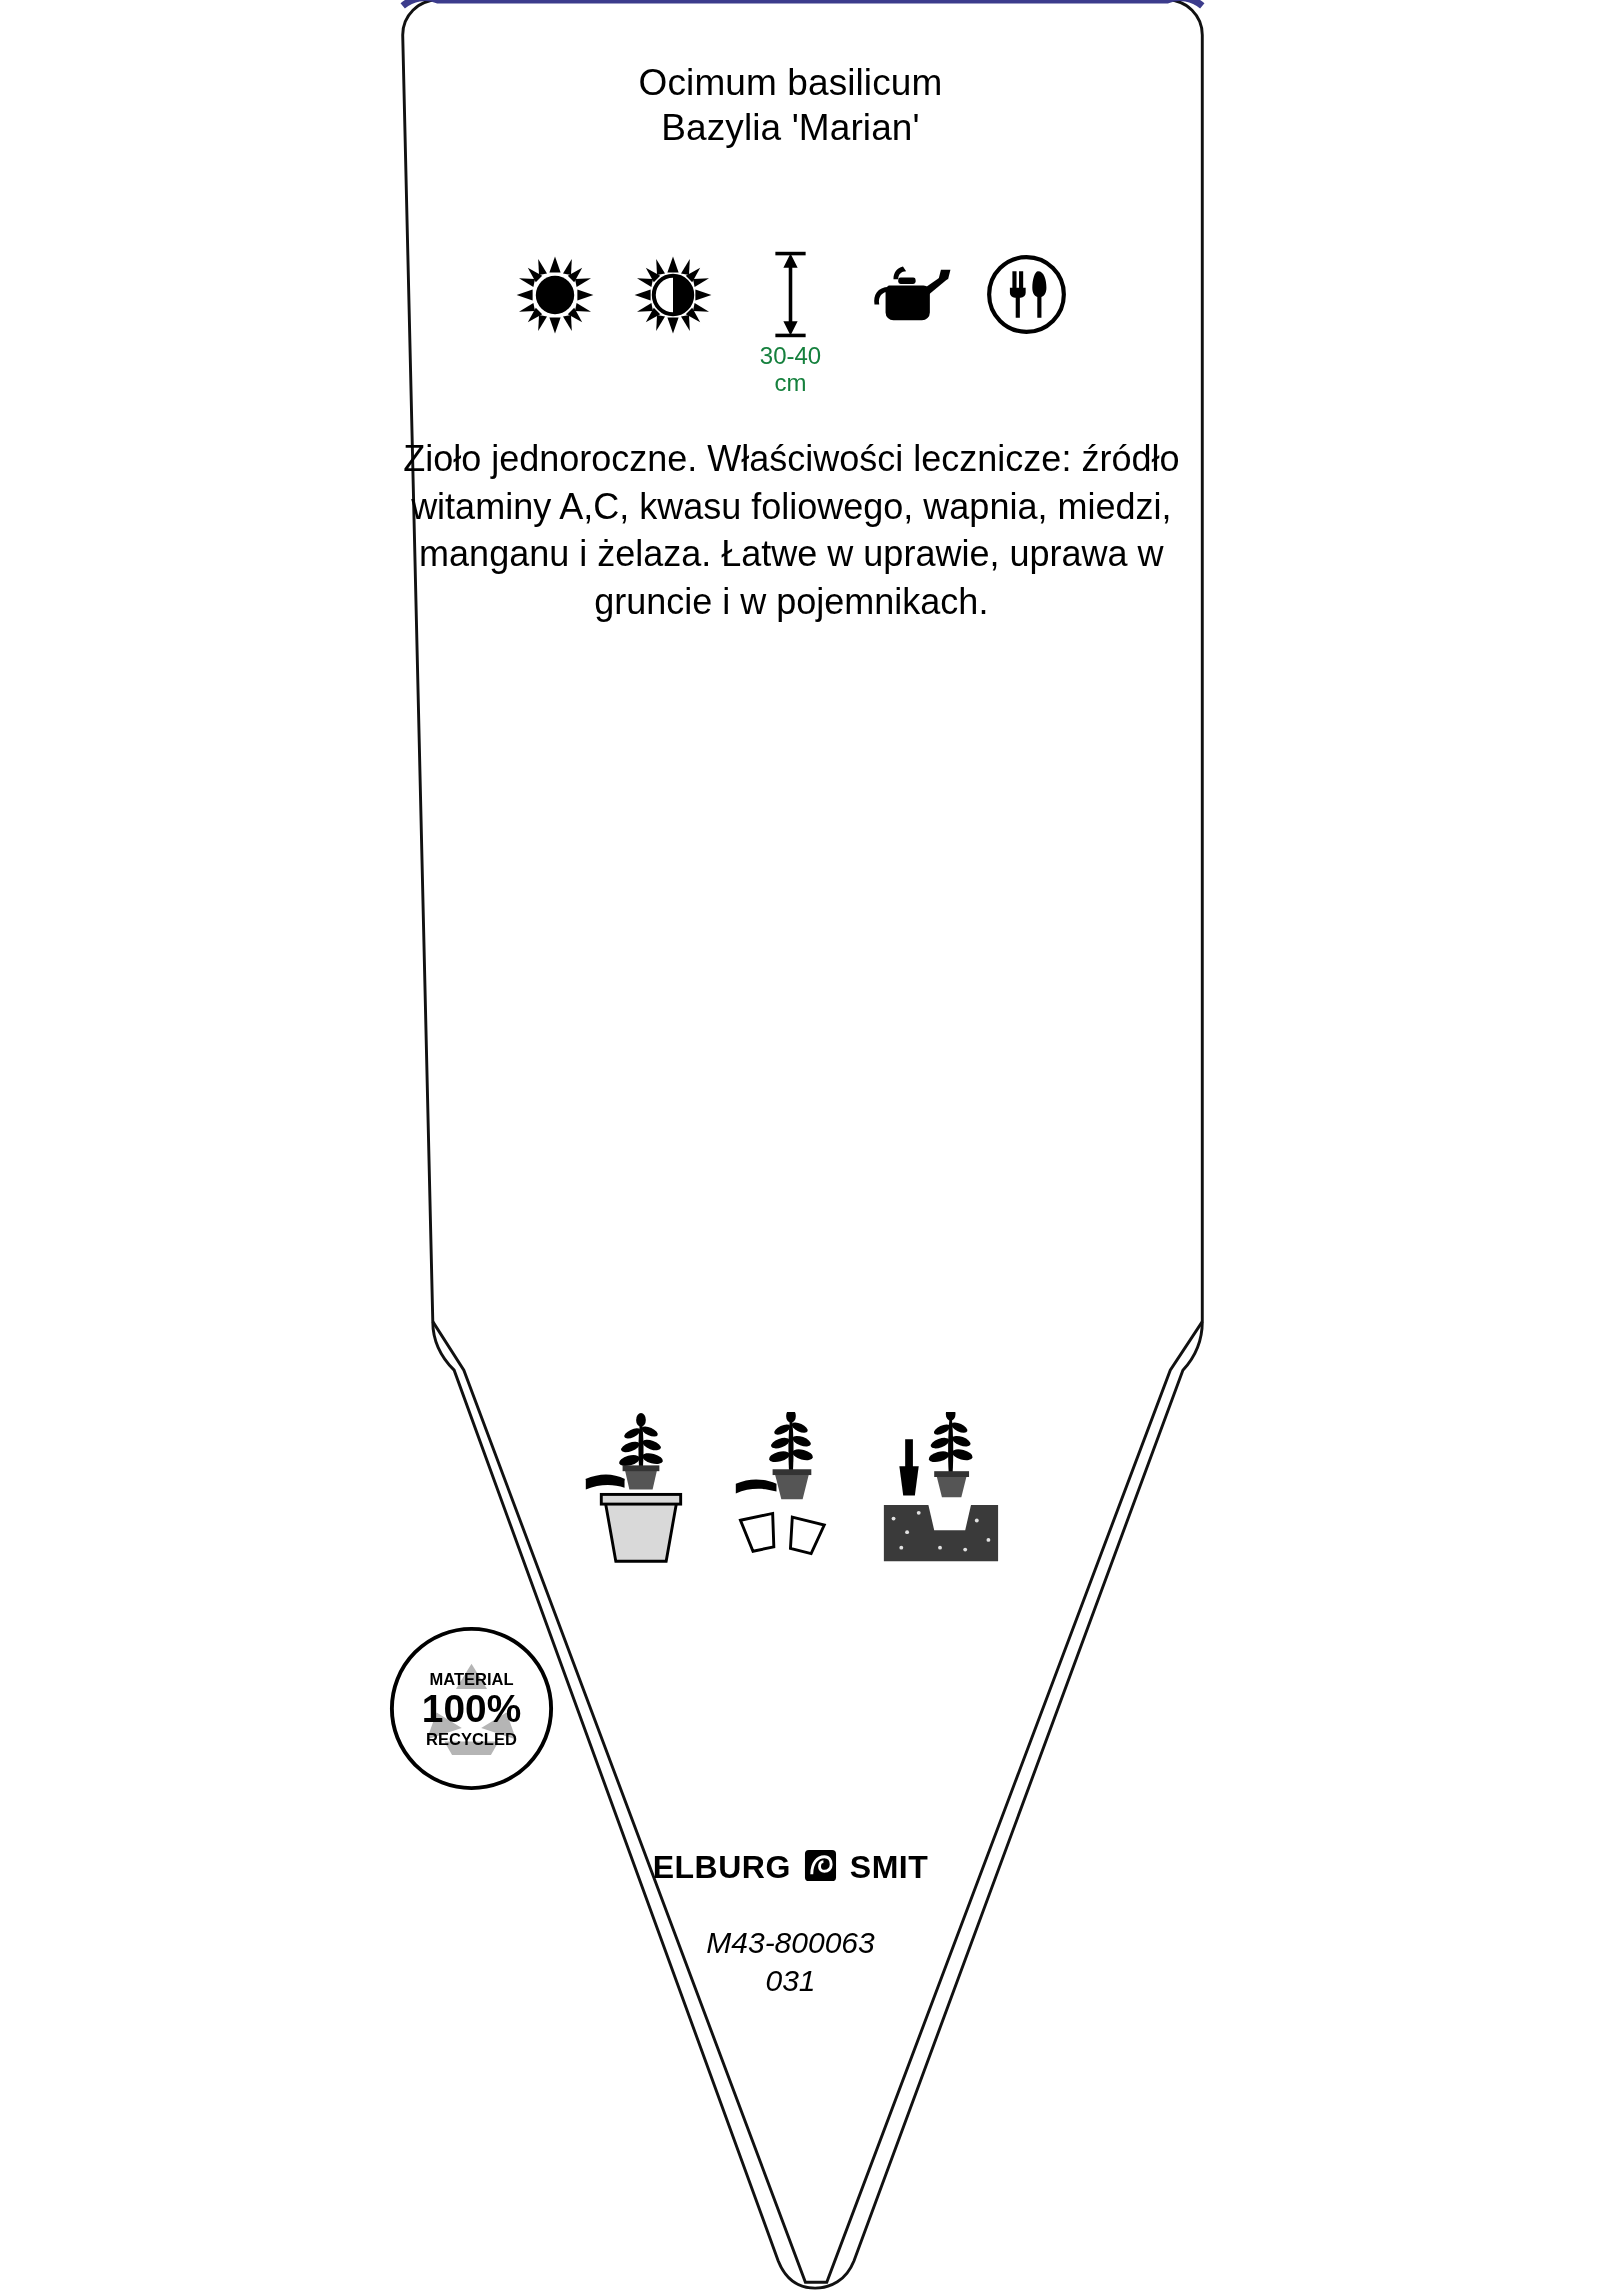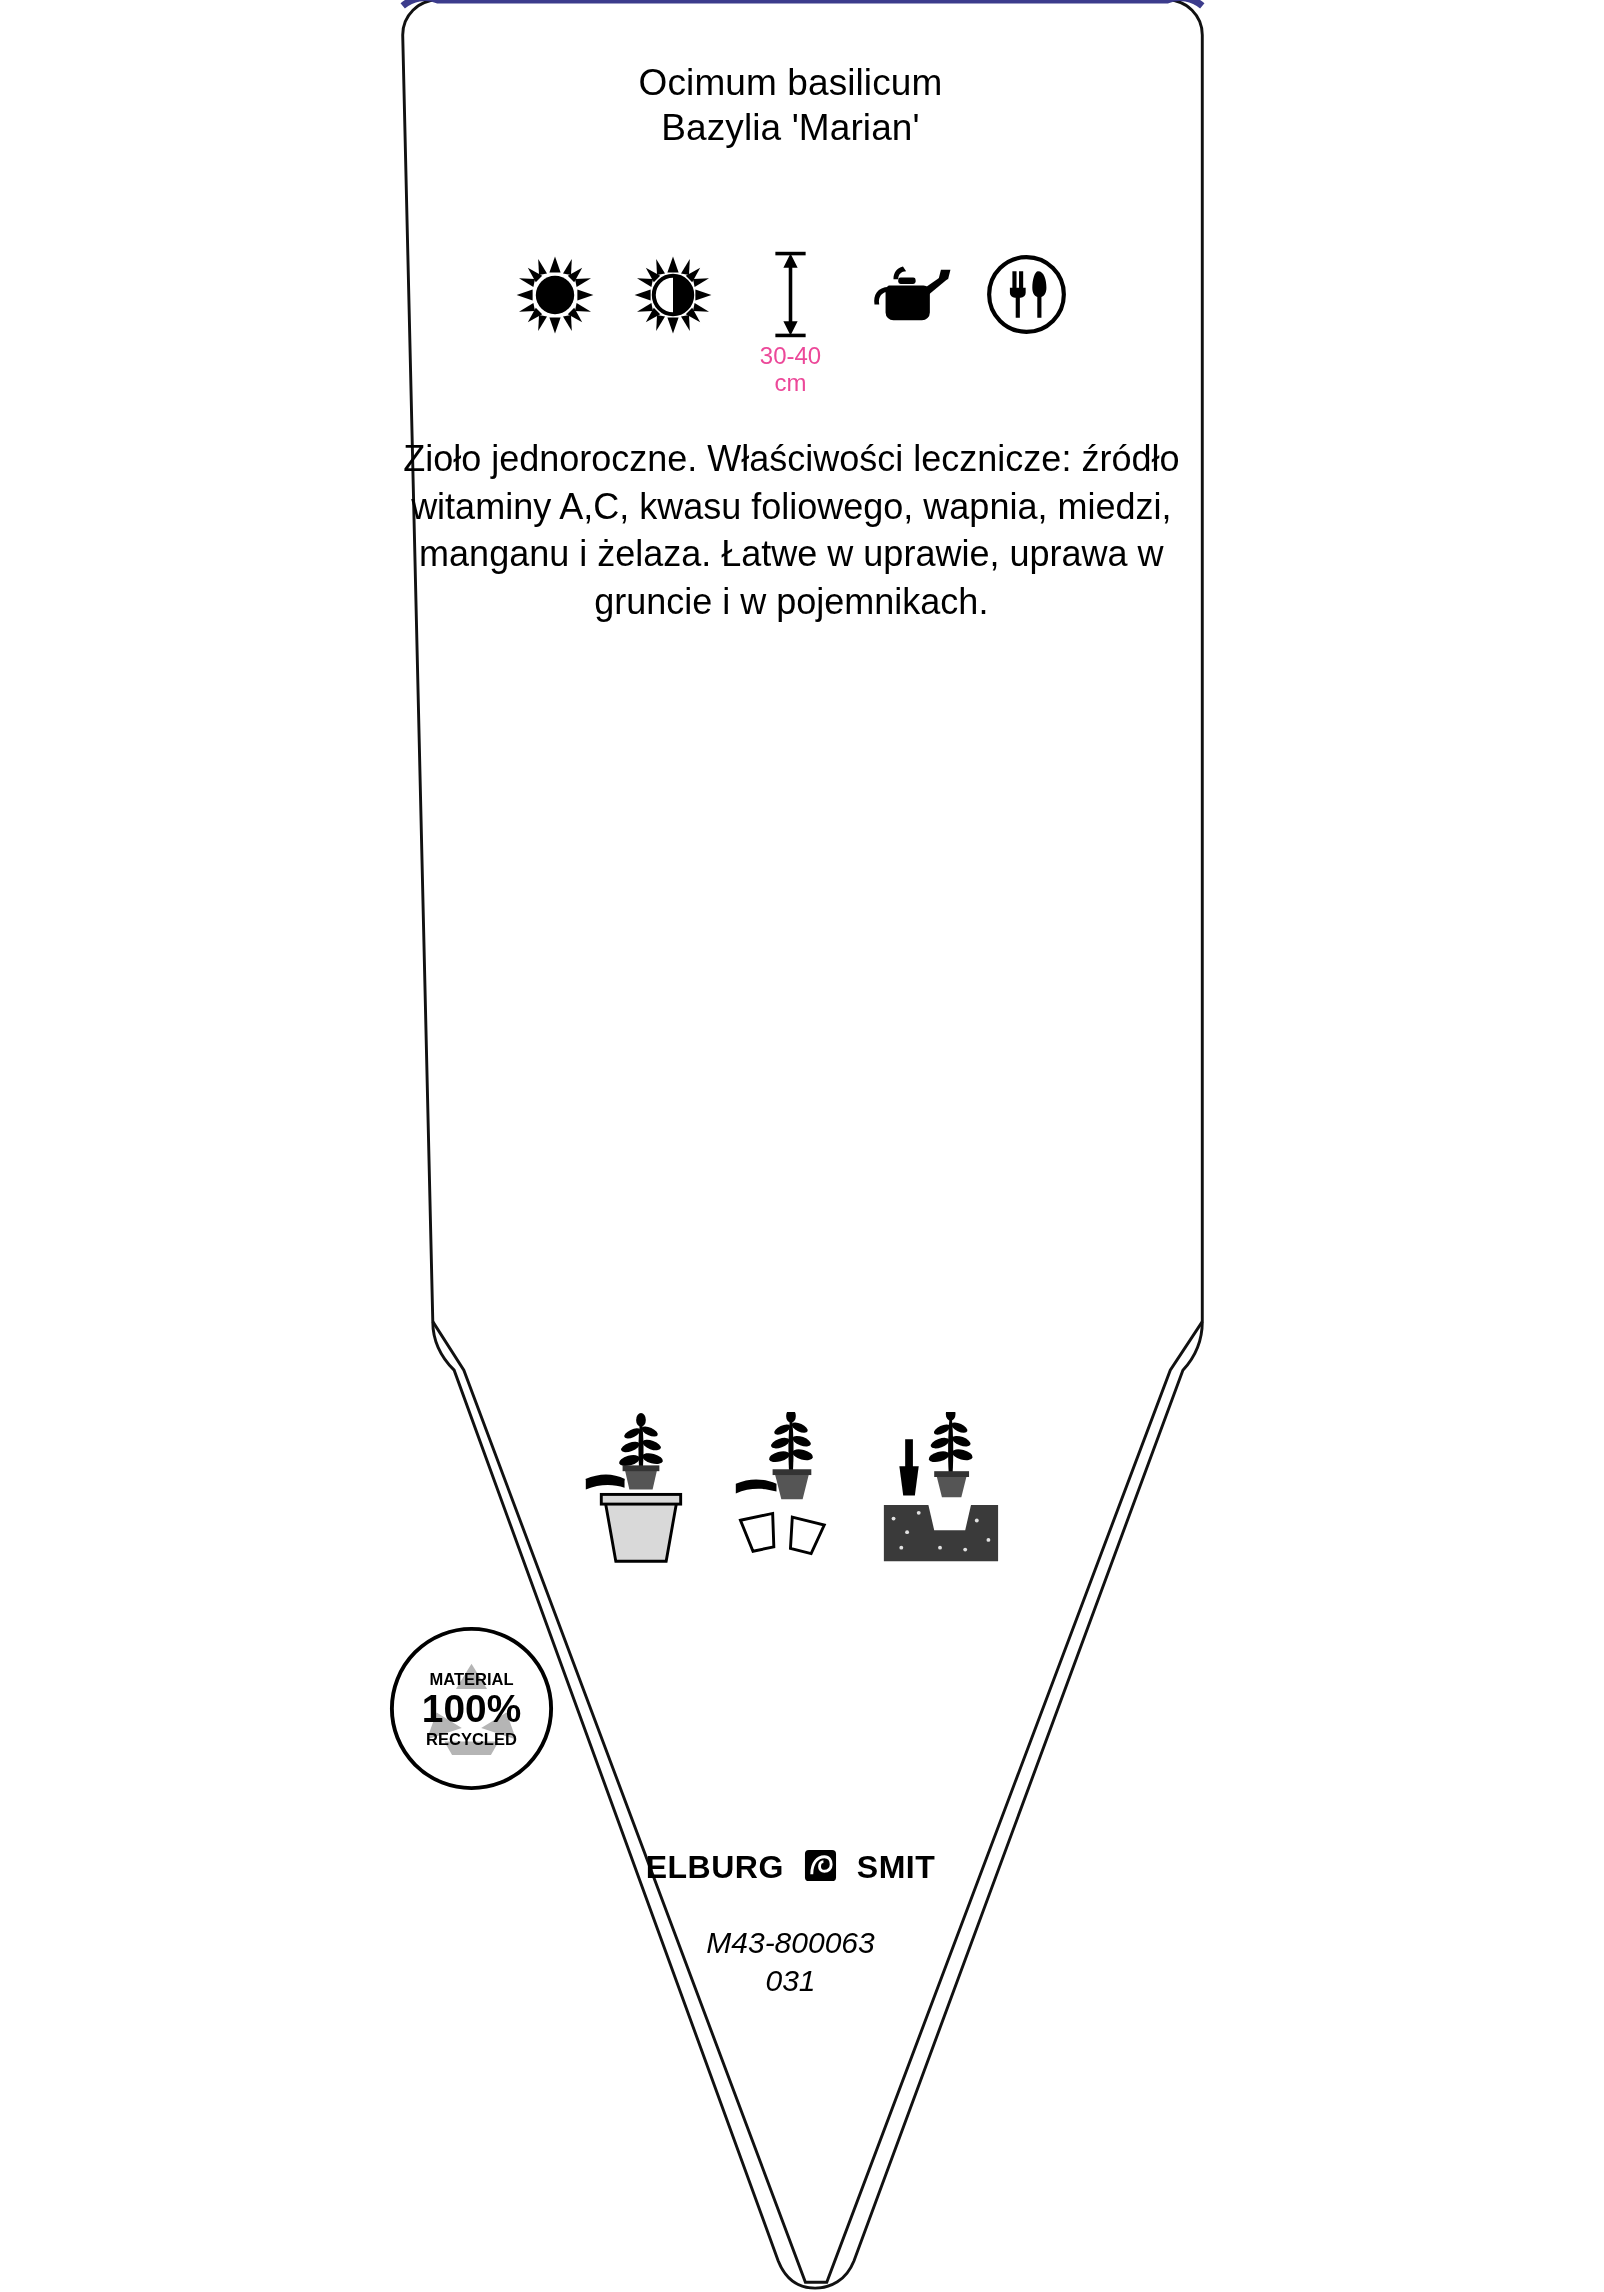--- a/index.html
+++ b/index.html
@@ -73,21 +73,21 @@
   .icon-cell .glyph {
     height: 89px;
     display: flex;
     align-items: center;
     justify-content: center;
   }
   .icon-caption {
     font-size: 24px;
     line-height: 1.12;
     text-align: center;
-    color: #ec4899;
+    color: #15803d;
     margin-top: 3.9px;
   }
 
   
   .description {
     position: absolute;
     top: 435px;
     left: 7.8px;
     width: 791px;
     text-align: center;
@@ -122,21 +122,21 @@
 
   
   .brand {
     position: absolute;
     top: 1849px;
     left: 0;
     width: 805px;
     display: flex;
     justify-content: center;
     align-items: center;
-    gap: 20px;
+    gap: 13px;
   }
   .brand-word {
     font-size: 32px;
     font-weight: bold;
     letter-spacing: 0.5px;
     color: #000;
   }
 
   
   .codes {

